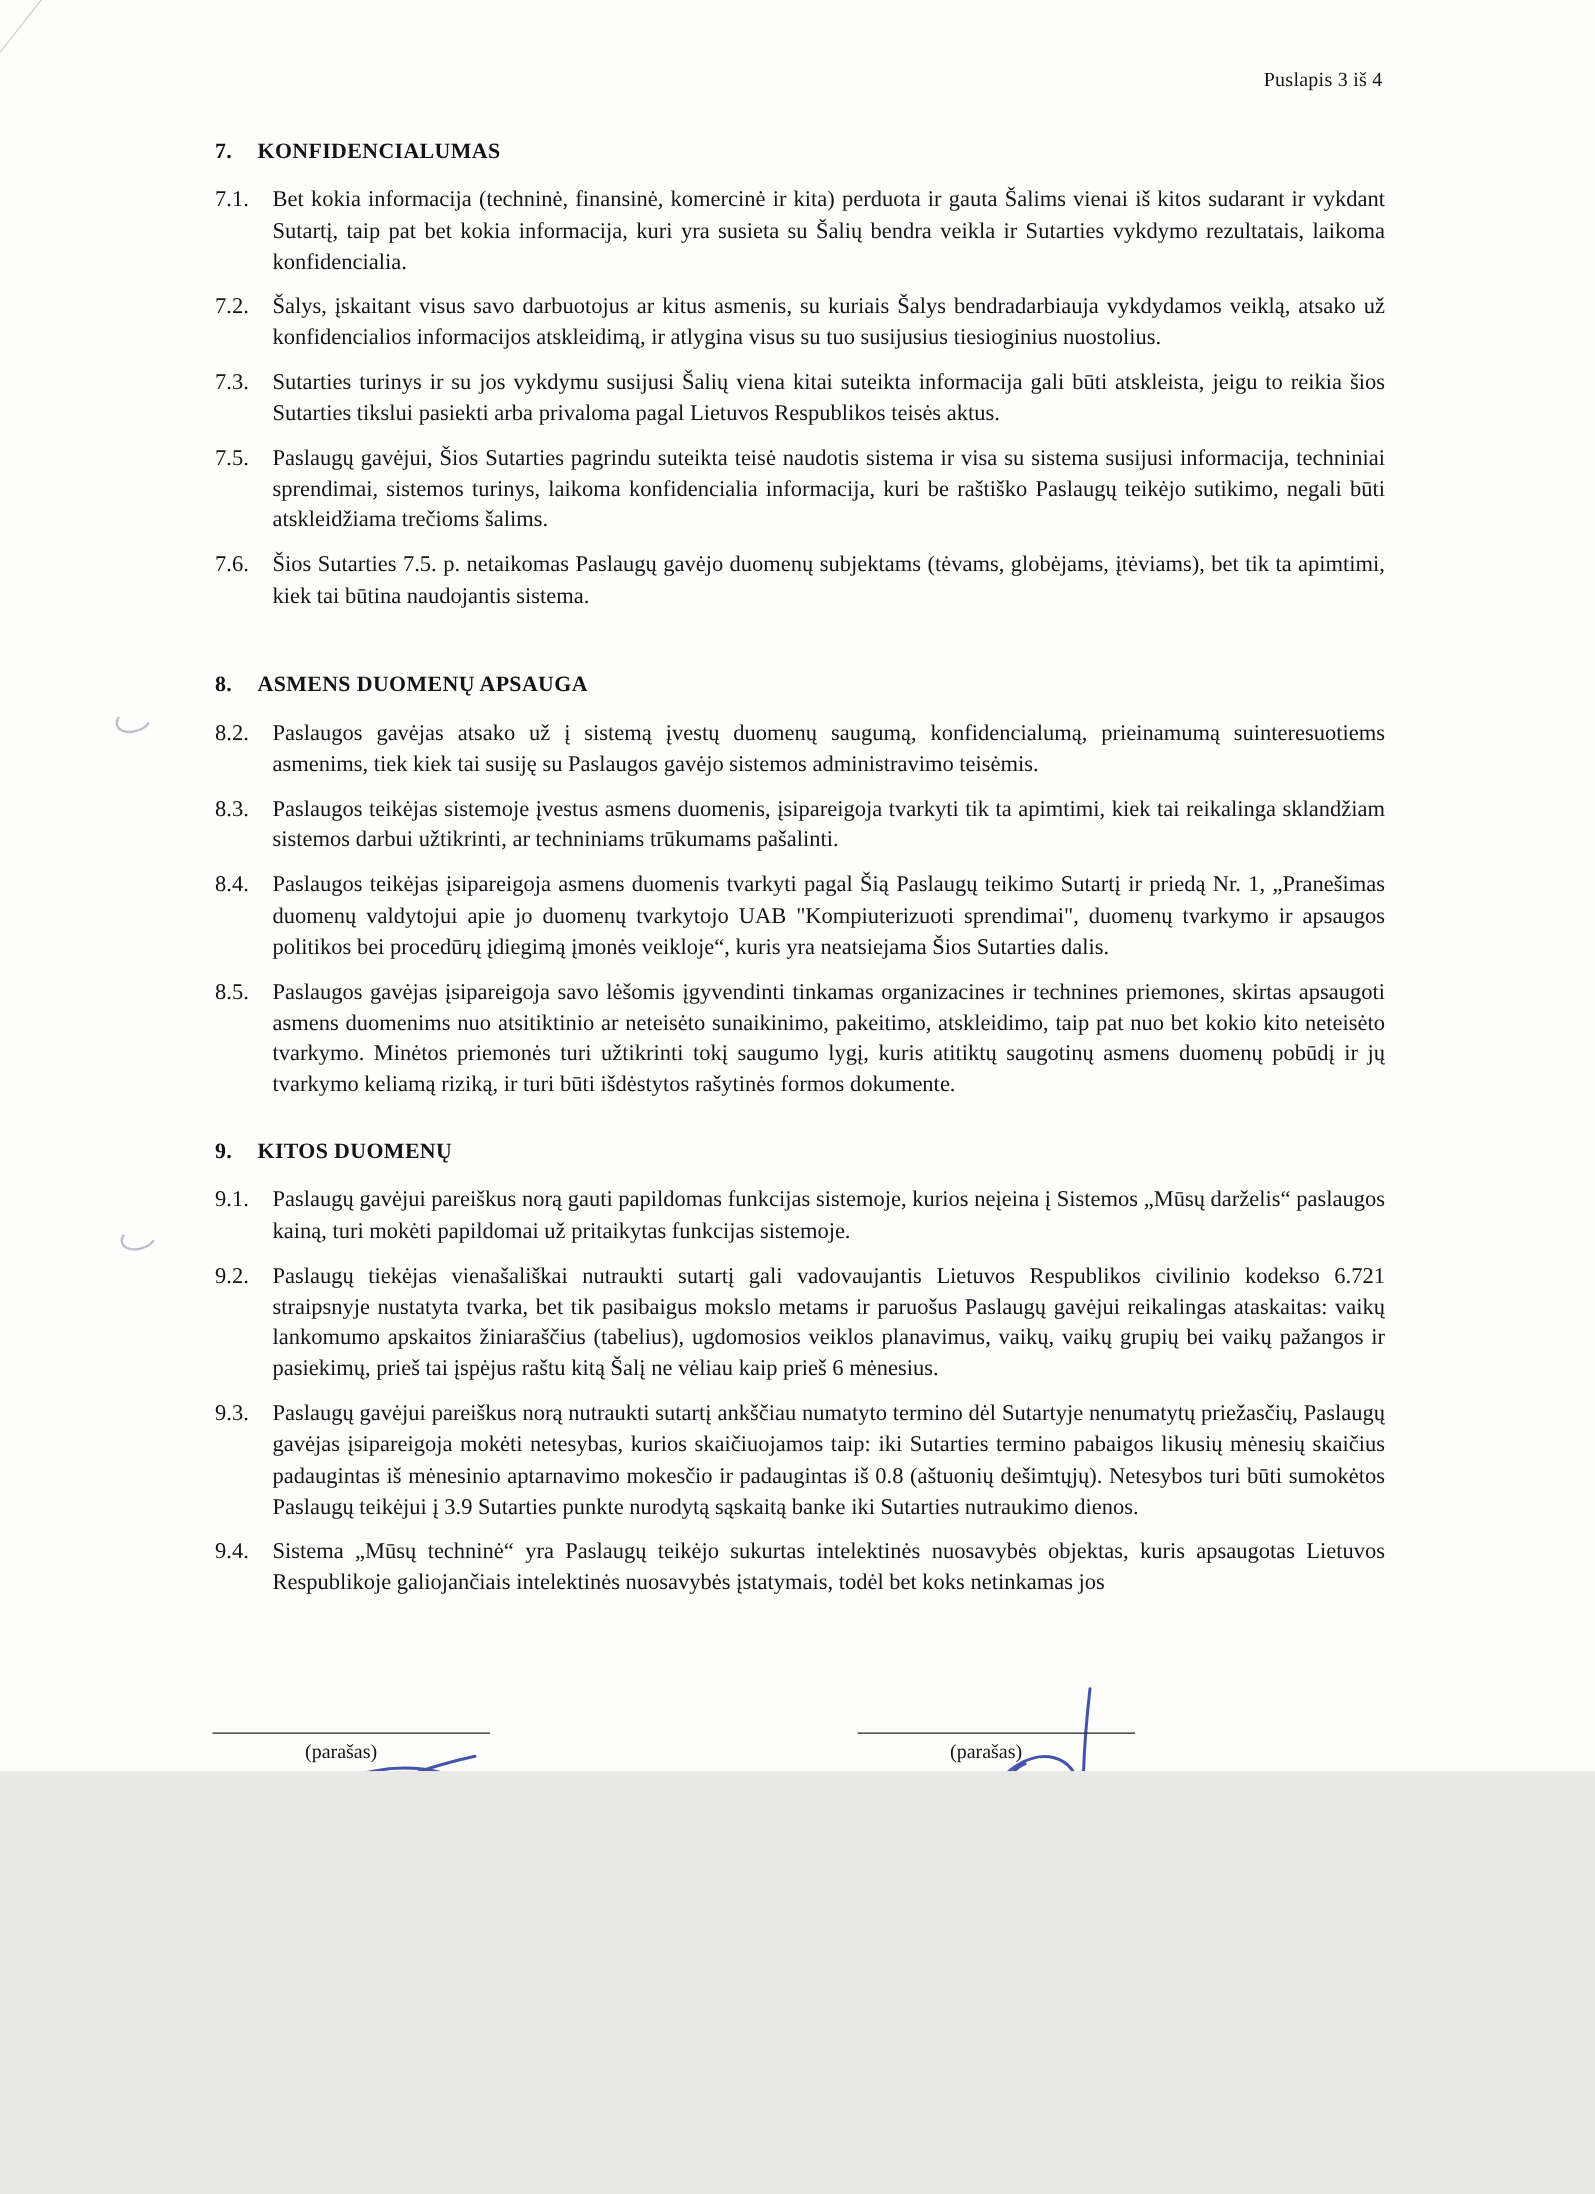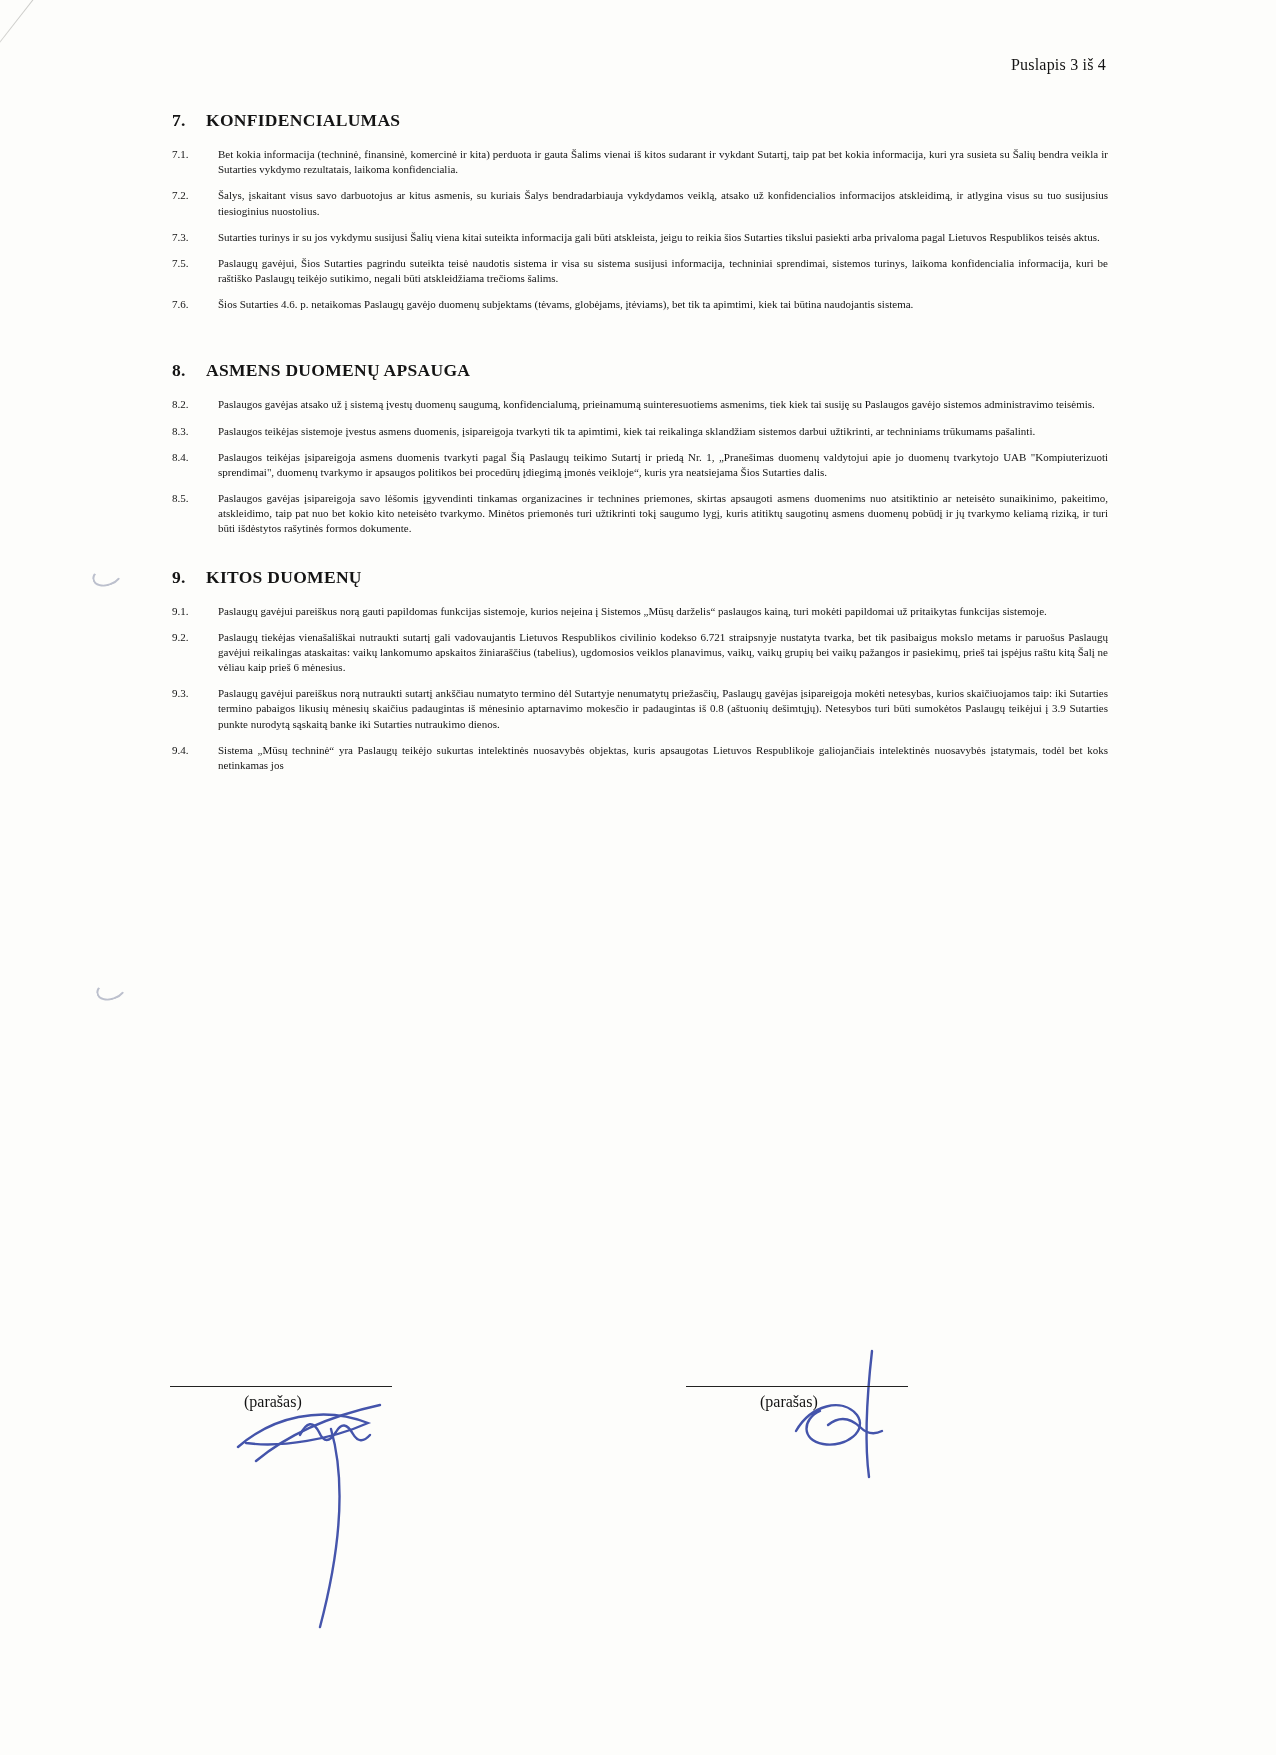--- a/index.html
+++ b/index.html
@@ -1,21 +1,21 @@
 <!DOCTYPE html>
 <html lang="lt"><head>
 <meta charset="utf-8">
 <style>
   html, body { margin: 0; padding: 0; }
   body { background: #e9e9e7; }
 
   .page {
     position: relative;
     width: 1276px;
-    height: 1755px;
+    height: 1417px;
     margin: 0 auto;
     background: #fdfdfb;
     overflow: hidden;
     font-family: "Liberation Serif", serif;
     color: #141414;
   }
 
   
   .scan-line-topleft {
     position: absolute;
@@ -60,21 +60,21 @@
     font-weight: bold;
     font-size: 17.5px;
     letter-spacing: .3px;
     margin: 0 0 16px 0;
   }
   .section-heading .sec-num { width: 34px; flex: none; }
 
   .clause {
     display: flex;
     margin-bottom: 11px;
-    font-size: 11px;
+    font-size: 18px;
     line-height: 1.38;
     justify-content: space-between;
   }
   .clause-num { width: 46px; flex: none; }
   .clause-text { flex: 1; text-align: justify; }
 
   
   .signature-block {
     position: absolute;
     top: 1372px;
@@ -126,21 +126,21 @@
         <div class="clause">
           <span class="clause-num">7.3.</span>
           <div class="clause-text">Sutarties turinys ir su jos vykdymu susijusi Šalių viena kitai suteikta informacija gali būti atskleista, jeigu to reikia šios Sutarties tikslui pasiekti arba privaloma pagal Lietuvos Respublikos teisės aktus.</div>
         </div>
         <div class="clause">
           <span class="clause-num">7.5.</span>
           <div class="clause-text">Paslaugų gavėjui, Šios Sutarties pagrindu suteikta teisė naudotis sistema ir visa su sistema susijusi informacija, techniniai sprendimai, sistemos turinys, laikoma konfidencialia informacija, kuri be raštiško Paslaugų teikėjo sutikimo, negali būti atskleidžiama trečioms šalims.</div>
         </div>
         <div class="clause">
           <span class="clause-num">7.6.</span>
-          <div class="clause-text">Šios Sutarties 4.6. p. netaikomas Paslaugų gavėjo duomenų subjektams (tėvams, globėjams, įtėviams), bet tik ta apimtimi, kiek tai būtina naudojantis sistema.</div>
+          <div class="clause-text">Šios Sutarties 7.5. p. netaikomas Paslaugų gavėjo duomenų subjektams (tėvams, globėjams, įtėviams), bet tik ta apimtimi, kiek tai būtina naudojantis sistema.</div>
         </div>
       </section>
       <section class="doc-section gap-before">
         <div class="section-heading">
           <span class="sec-num">8.</span>
           <span>ASMENS DUOMENŲ APSAUGA</span>
         </div>
         <div class="clause">
           <span class="clause-num">8.2.</span>
           <div class="clause-text">Paslaugos gavėjas atsako už į sistemą įvestų duomenų saugumą, konfidencialumą, prieinamumą suinteresuotiems asmenims, tiek kiek tai susiję su Paslaugos gavėjo sistemos administravimo teisėmis.</div>

